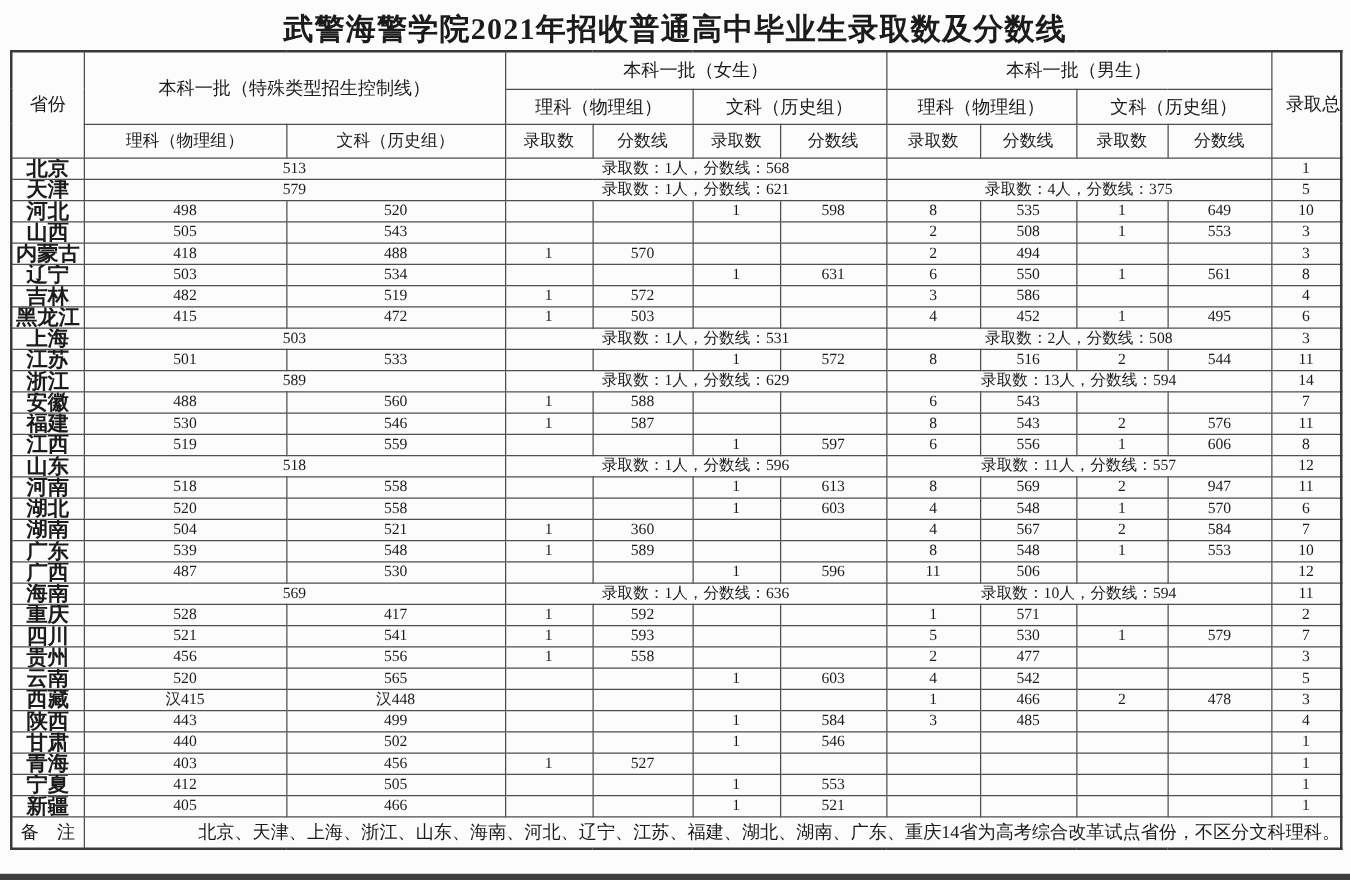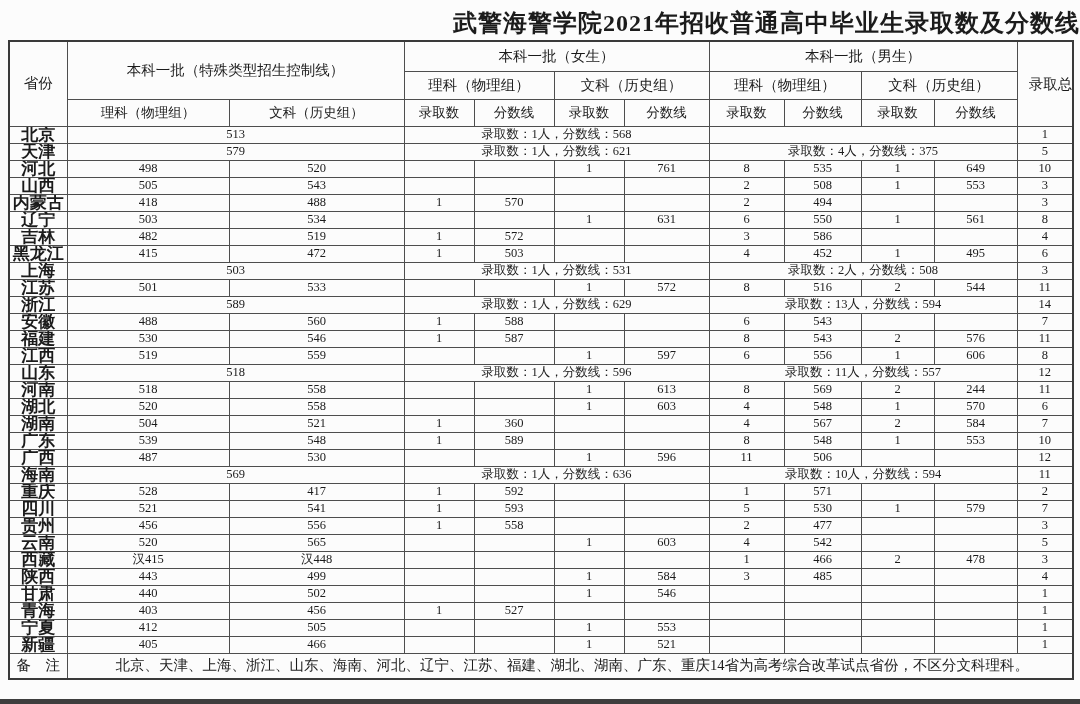--- a/index.html
+++ b/index.html
@@ -4,21 +4,21 @@
 <style>
   html,body{margin:0;padding:0;}
   body{
     width:1080px;height:704px;
     background:#fcfcfc;
     font-family:"Liberation Serif","DejaVu Serif",serif;
     color:#1b1b1b;
     position:relative;overflow:hidden;
   }
   .title{
-    text-align:right;font-weight:bold;font-size:24px;
+    text-align:center;font-weight:bold;font-size:24px;
     padding-top:7px;height:33px;letter-spacing:1px;
   }
   table{
     border-collapse:collapse;table-layout:fixed;
     margin-left:8px;width:1064px;
     border:2px solid #3a3a3a;
   }
   th,td{
     border:1px solid #4e4e4e;
     text-align:center;vertical-align:middle;
@@ -32,21 +32,21 @@
   thead tr.h3 th{font-size:13.5px;}
   .total-head span{
     display:inline-block;width:32px;
     word-break:break-all;line-height:18px;font-size:14.5px;
   }
   tbody td{font-size:12.5px;height:16px;line-height:15px;}
   tbody td.prov{font-weight:bold;font-size:17px;}
   tfoot td{height:24px;}
   tfoot td.note-label{font-weight:normal;font-size:14.5px;}
   tfoot td.note-text{
-    text-align:center;font-size:14.5px;padding-left:5px;
+    text-align:right;font-size:14.5px;padding-left:5px;
     white-space:nowrap;
   }
   .bottom-bar{
     position:absolute;left:0;bottom:0;width:1080px;height:5px;
     background:#3e3e3e;
   }
 </style>
 </head>
 <body>
 
@@ -109,21 +109,21 @@
         <td colspan="4">录取数：4人，分数线：375</td>
         <td>5</td>
       </tr>
       <tr>
         <td class="prov">河北</td>
         <td>498</td>
         <td>520</td>
         <td></td>
         <td></td>
         <td>1</td>
-        <td>761</td>
+        <td>598</td>
         <td>8</td>
         <td>535</td>
         <td>1</td>
         <td>649</td>
         <td>10</td>
       </tr>
       <tr>
         <td class="prov">山西</td>
         <td>505</td>
         <td>543</td>
@@ -274,21 +274,21 @@
         <td class="prov">河南</td>
         <td>518</td>
         <td>558</td>
         <td></td>
         <td></td>
         <td>1</td>
         <td>613</td>
         <td>8</td>
         <td>569</td>
         <td>2</td>
-        <td>244</td>
+        <td>947</td>
         <td>11</td>
       </tr>
       <tr>
         <td class="prov">湖北</td>
         <td>520</td>
         <td>558</td>
         <td></td>
         <td></td>
         <td>1</td>
         <td>603</td>

